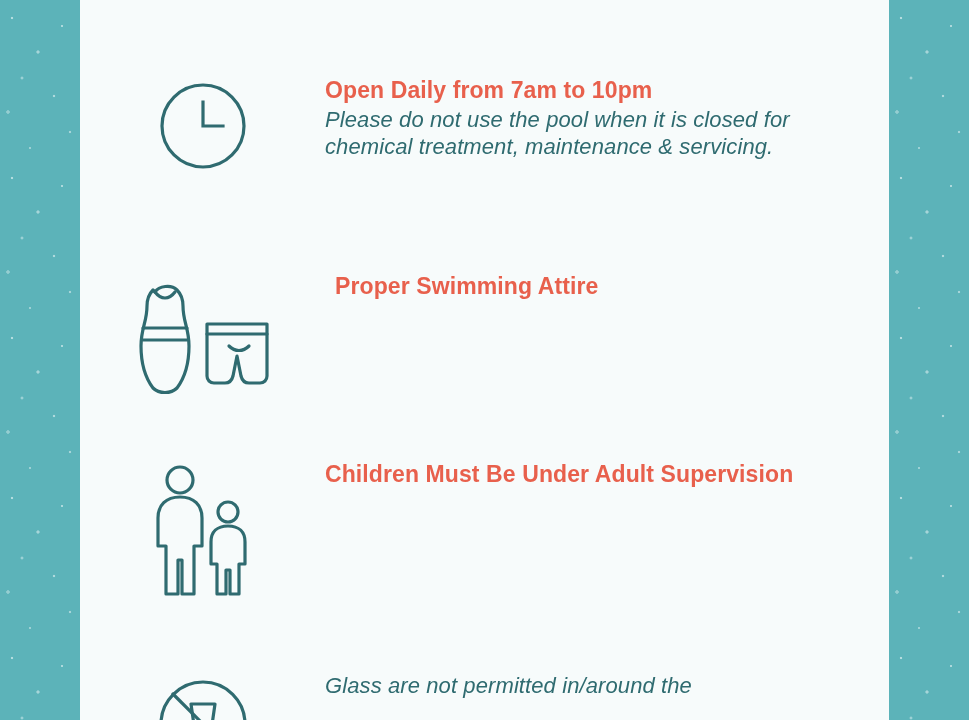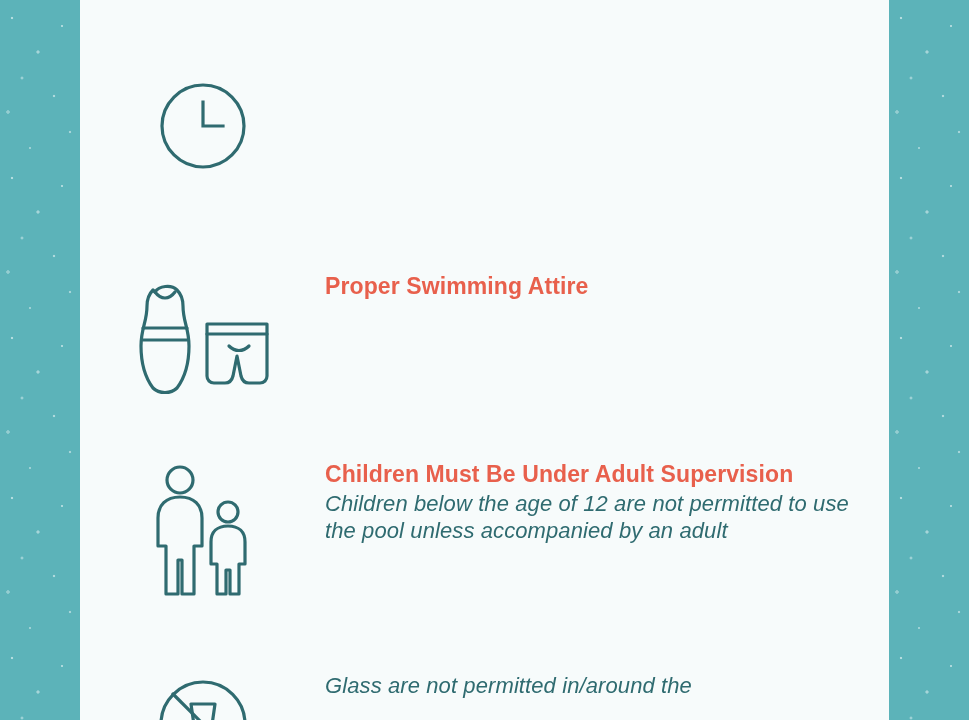--- a/index.html
+++ b/index.html
@@ -80,41 +80,45 @@
     color: #2f6b70;
     font-size: 22px;
     font-style: italic;
     line-height: 1.24;
     margin-top: 2px;
     letter-spacing: .1px;
   }
 
   
   .row-hours { margin-top: 30px; }
-  .row-attire { margin-top: 100px; }
+  .row-attire { margin-top: 100px; gap: 10px; }
   .row-children { margin-top: 60px; }
   .row-glass { margin-top: 70px; }
 
   svg { display: block; }
 </style>
 </head>
 <body>
 
 <div class="speckle-left"></div>
 <div class="speckle-right"></div>
 
 <div class="card">
   <div class="rules">
 
     <div class="rule-row row-hours">
       <div class="icon-cell">
         <svg width="92" height="92" viewBox="0 0 92 92">
           <circle cx="46" cy="46" r="41" fill="none" stroke="#2f6b70" stroke-width="3.2"></circle>
           <path d="M46 22 L46 46 L66 46" fill="none" stroke="#2f6b70" stroke-width="3.2" stroke-linecap="square"></path>
         </svg>
+      </div>
+      <div class="text-cell">
+        <div class="rule-title">Open Daily from 7am to 10pm</div>
+        <div class="rule-body">Please do not use the pool when it is closed for chemical treatment, maintenance &amp; servicing.</div>
       </div>
     </div>
 
     <div class="rule-row row-attire">
       <div class="icon-cell">
         <svg width="140" height="124" viewBox="0 0 140 124">
 
           <g fill="none" stroke="#2f6b70" stroke-width="3.2" stroke-linejoin="round" stroke-linecap="round">
             <path d="M22 16 C26 10 38 8 44 14 C48 18 50 24 50 30
                      C50 46 56 52 56 70 C56 90 50 104 44 112
@@ -149,21 +153,20 @@
                      L34 96 L34 130 L46 130 L46 82 L54 82 L54 54 C54 41 46 33 32 33 Z"></path>
 
             <circle cx="80" cy="48" r="10"></circle>
             <path d="M80 62 C69 62 63 68 63 78 L63 100 L69 100 L69 130 L78 130 L78 106
                      L82 106 L82 130 L91 130 L91 100 L97 100 L97 78 C97 68 91 62 80 62 Z"></path>
           </g>
         </svg>
       </div>
       <div class="text-cell">
         <div class="rule-title">Children Must Be Under Adult Supervision</div>
-        <div class="rule-body">Children below the age of 12 are not permitted to use the pool unless accompanied by an adult</div>
       </div>
     </div>
 
     <div class="rule-row row-glass">
       <div class="icon-cell">
         <svg width="100" height="100" viewBox="0 0 100 100">
           <g fill="none" stroke="#2f6b70" stroke-width="3.2" stroke-linejoin="round" stroke-linecap="round">
             <circle cx="50" cy="50" r="42"></circle>
             <path d="M20 20 L80 80"></path>
             <path d="M38 30 L62 30 L58 58 L58 74 L42 74 L42 58 Z"></path>

